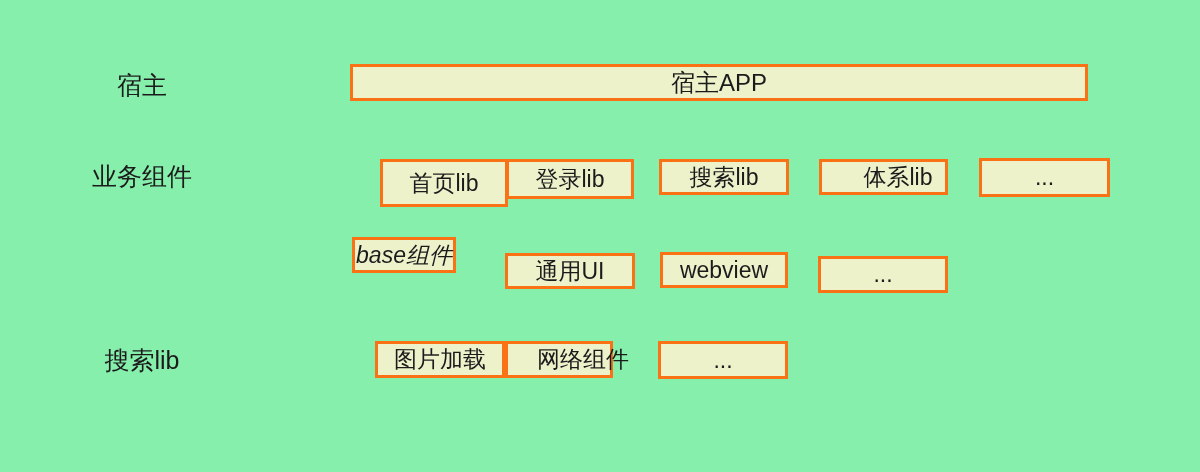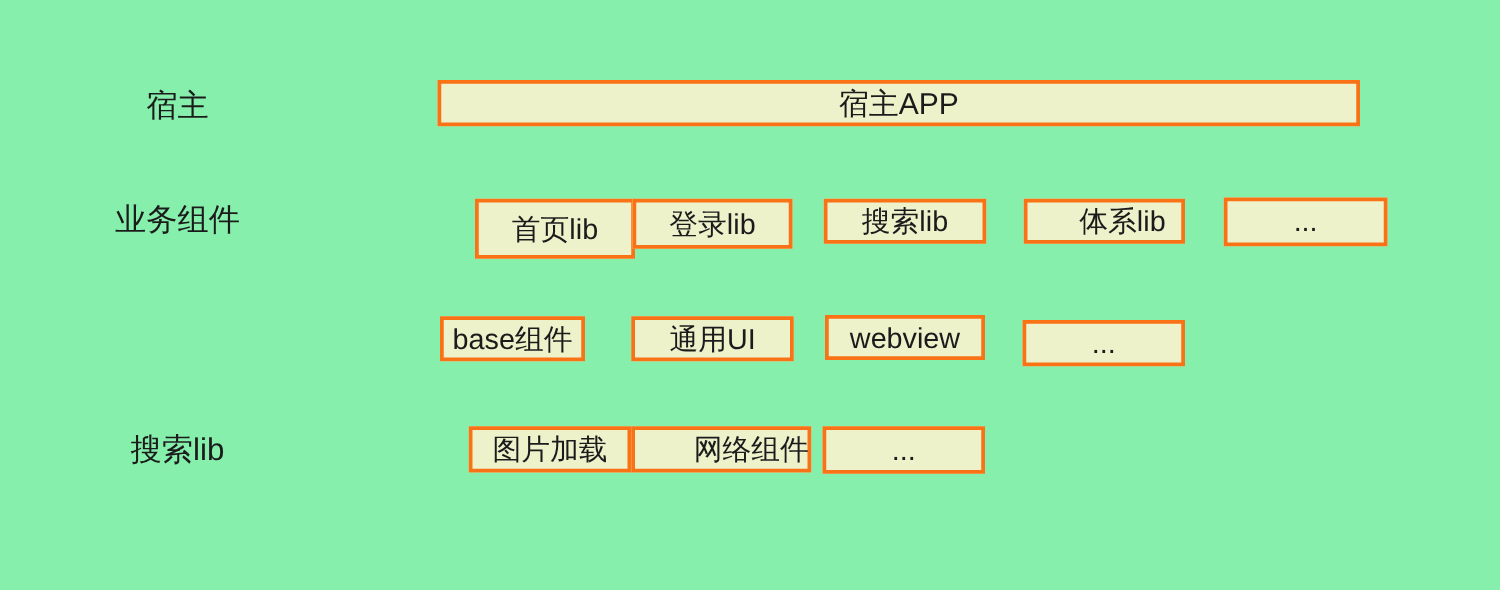--- a/index.html
+++ b/index.html
@@ -47,29 +47,29 @@
   
   #label-biz  { top: 163px; }
   #box-biz-0  { left: 352px; top: 159px; width: 128px; height: 48px; margin-left: 28px; }
   #box-biz-1  { left: 506px; top: 159px; width: 128px; height: 40px; }
   #box-biz-2  { left: 659px; top: 159px; width: 130px; height: 36px; }
   #box-biz-3  { left: 819px; top: 159px; width: 129px; height: 36px; padding-left: 29px; }
   #box-biz-4  { left: 979px; top: 158px; width: 131px; height: 39px; }
 
   
   #label-base { top: 259px; }
-  #box-base-0 { left: 352px; top: 253px; width: 116px; height: 36px; }
+  #box-base-0 { left: 352px; top: 237px; width: 104px; height: 36px; font-style: italic; }
   #box-base-1 { left: 505px; top: 253px; width: 130px; height: 36px; }
   #box-base-2 { left: 660px; top: 252px; width: 128px; height: 36px; }
   #box-base-3 { left: 818px; top: 256px; width: 130px; height: 37px; }
 
   
   #label-func { top: 347px; }
   #box-func-0 { left: 351px; top: 341px; width: 130px; height: 37px; margin-left: 24px; }
-  #box-func-1 { left: 505px; top: 341px; width: 144px; height: 37px; padding-left: 48px; }
+  #box-func-1 { left: 505px; top: 341px; width: 108px; height: 37px; padding-left: 48px; }
   #box-func-2 { left: 658px; top: 341px; width: 130px; height: 38px; }
 </style>
 </head>
 <body>
 
 <div class="canvas">
 
   <div class="row-label" id="label-host">宿主</div>
   <div class="box big" id="box-host">宿主APP</div>
 

